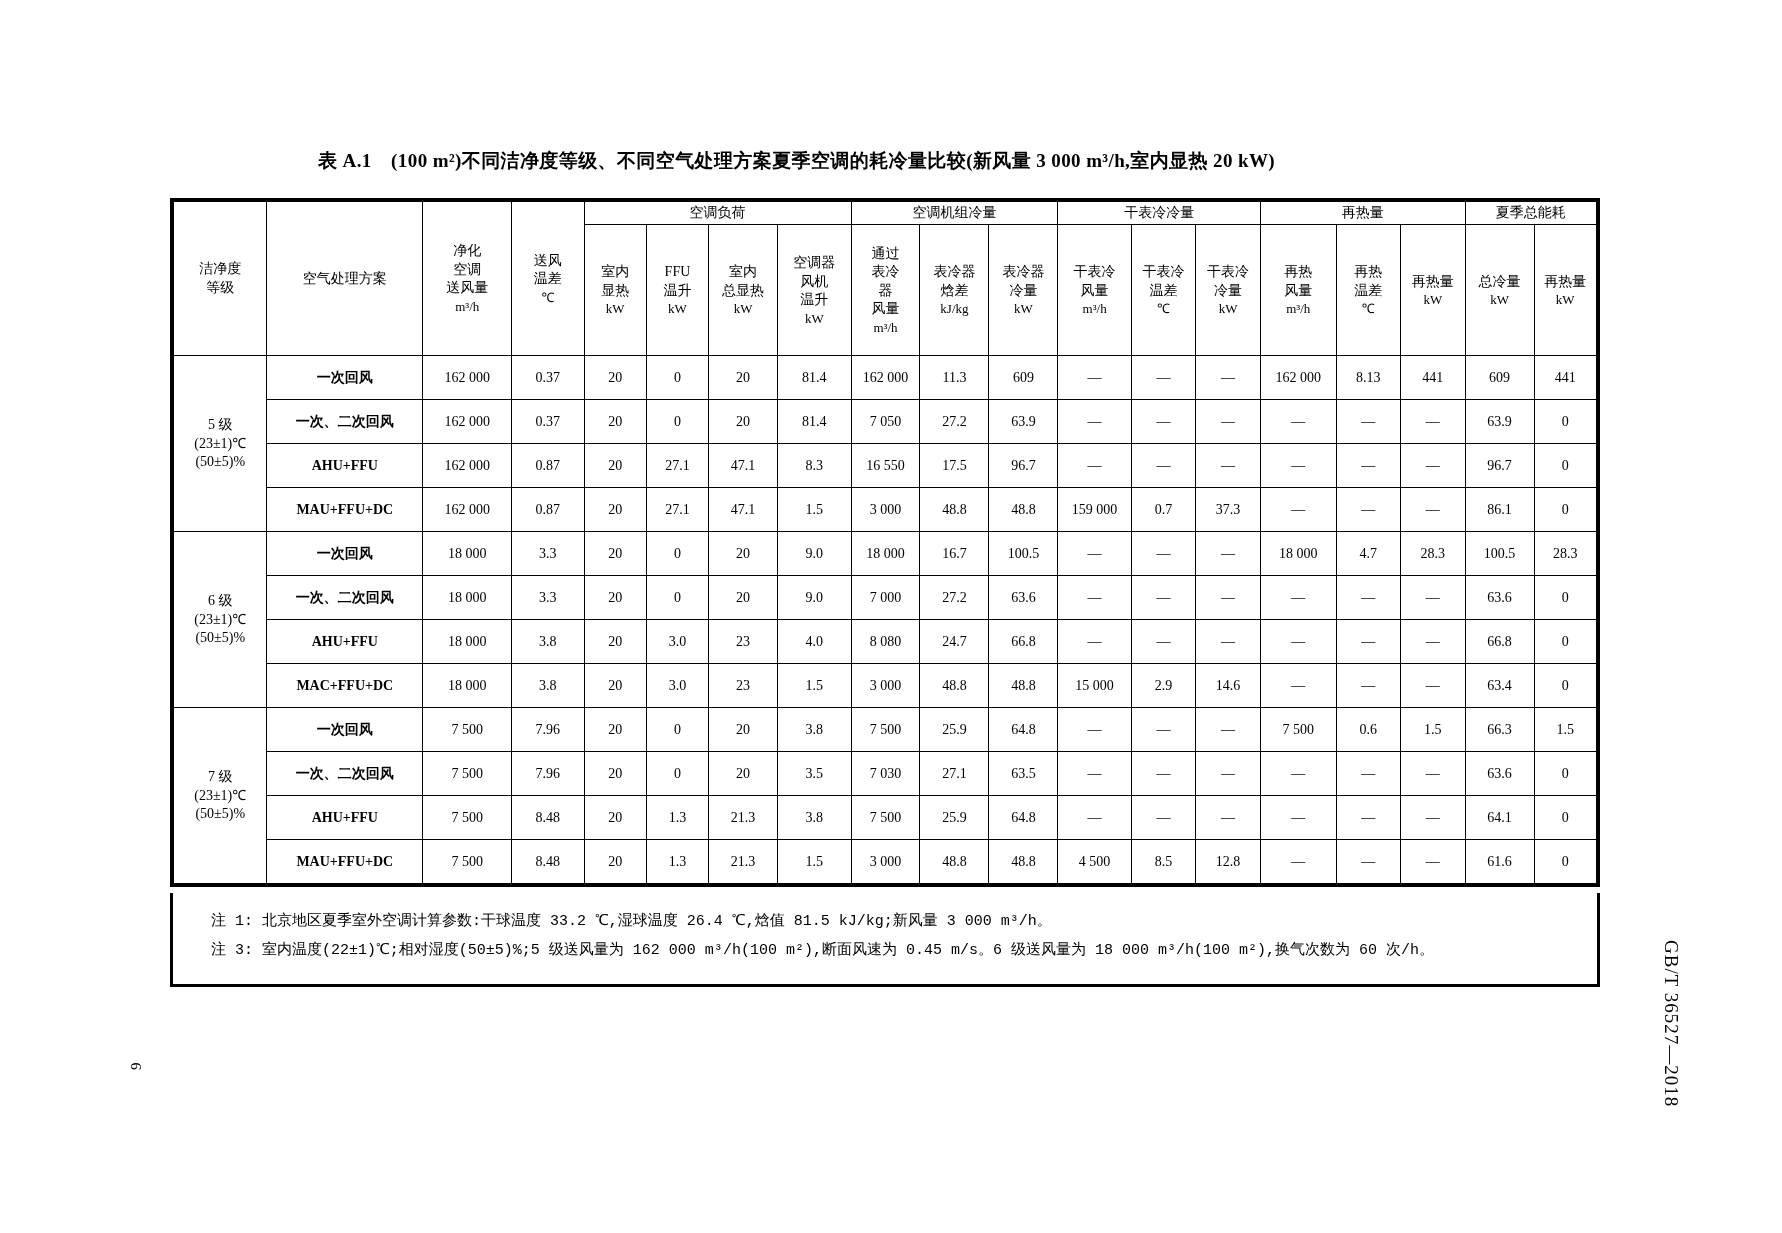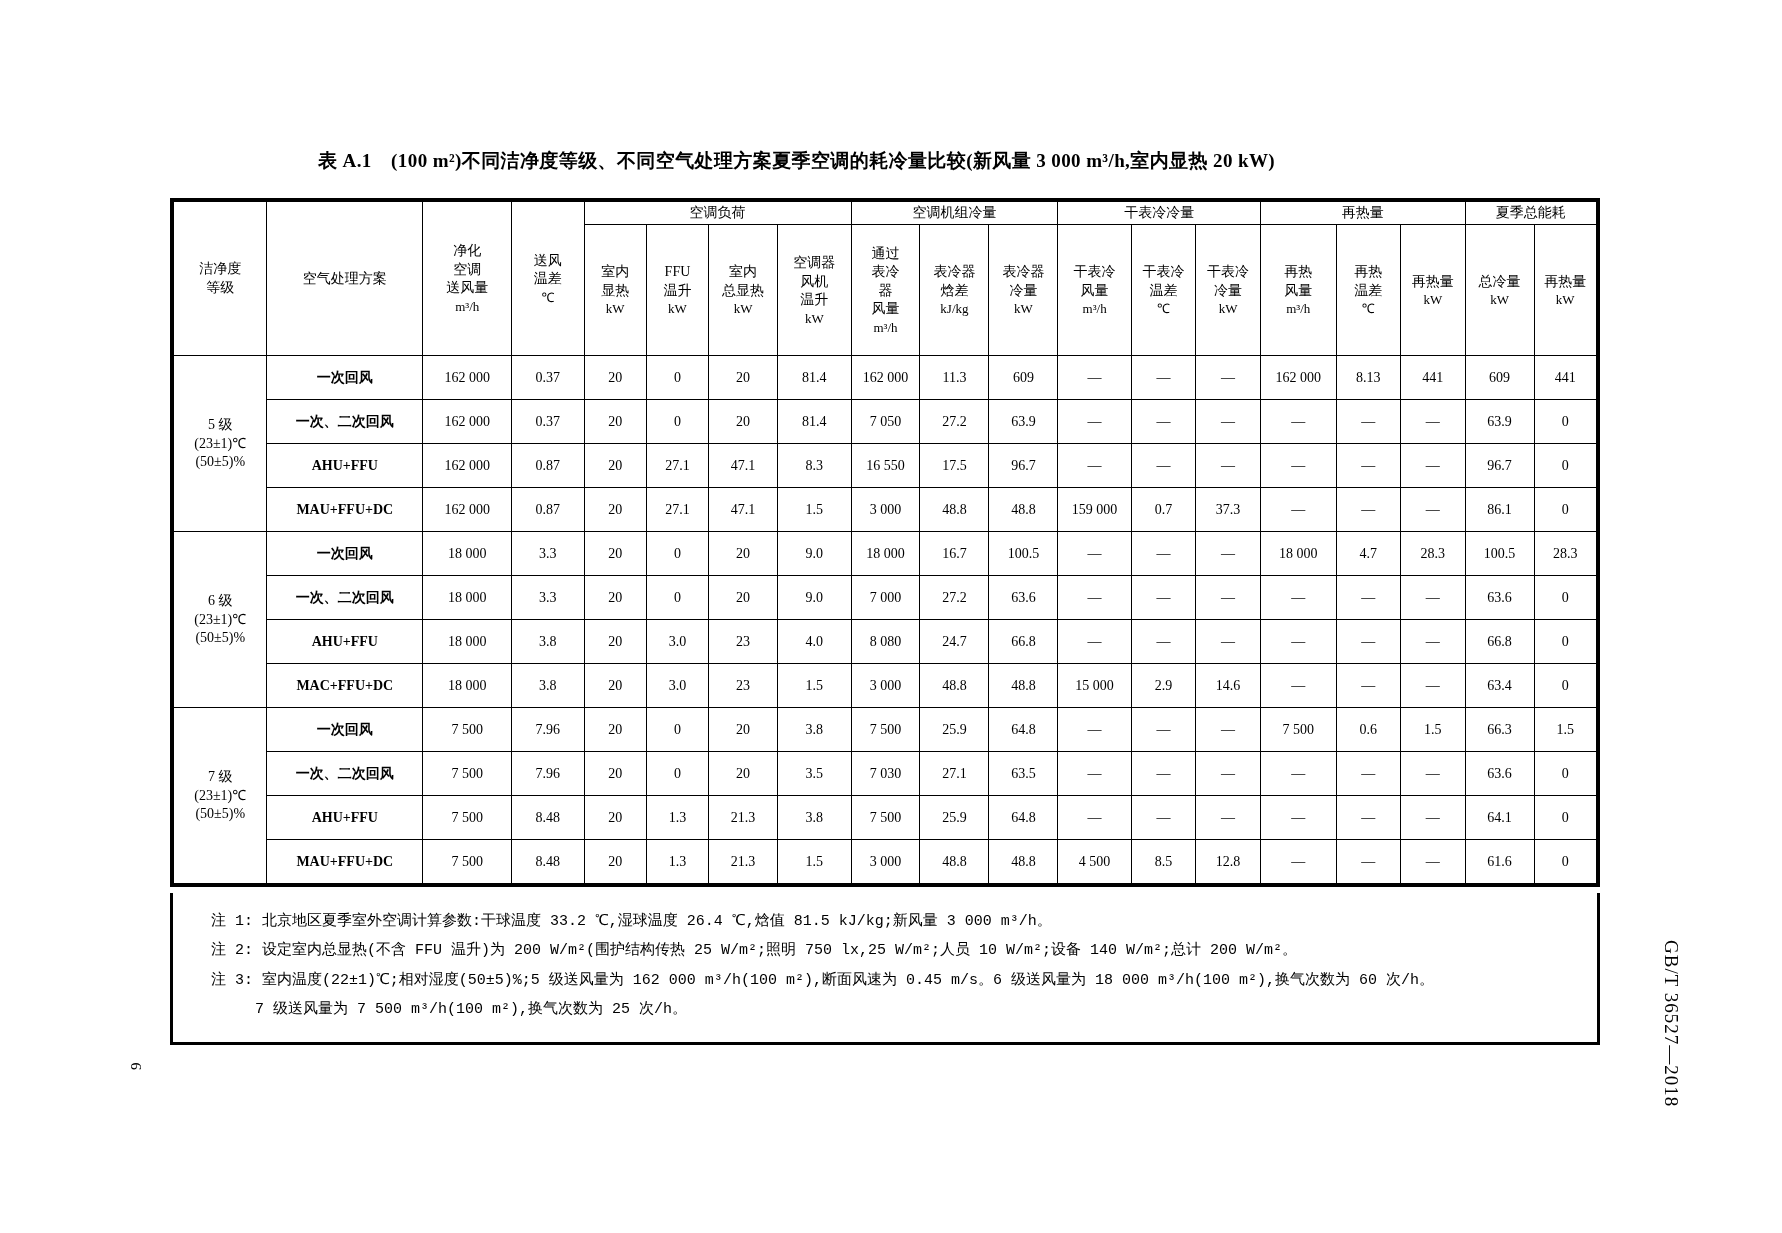--- a/index.html
+++ b/index.html
@@ -503,21 +503,19 @@
           <td class="data">—</td>
           <td class="data">61.6</td>
           <td class="data">0</td>
         </tr>
       </tbody>
     </table>
   </div>
 
   <div class="notes">
     <div>注 1: 北京地区夏季室外空调计算参数:干球温度 33.2 ℃,湿球温度 26.4 ℃,焓值 81.5 kJ/kg;新风量 3 000 m³/h。</div>
-    <div>注 2: 设定室内总显热(不含 FFU 温升)为 200 W/m²(围护结构传热 25 W/m²;照明 750 lx,25 W/m²;人员 10 W/m²;设备 140 W/m²;总计 200 W/m²。</div>
     <div>注 3: 室内温度(22±1)℃;相对湿度(50±5)%;5 级送风量为 162 000 m³/h(100 m²),断面风速为 0.45 m/s。6 级送风量为 18 000 m³/h(100 m²),换气次数为 60 次/h。</div>
-    <div class="note-cont">7 级送风量为 7 500 m³/h(100 m²),换气次数为 25 次/h。</div>
   </div>
 
   <div class="pagenum">9</div>
   <div class="stdno">GB/T 36527—2018</div>
 
 </div>
 
 </body></html>

